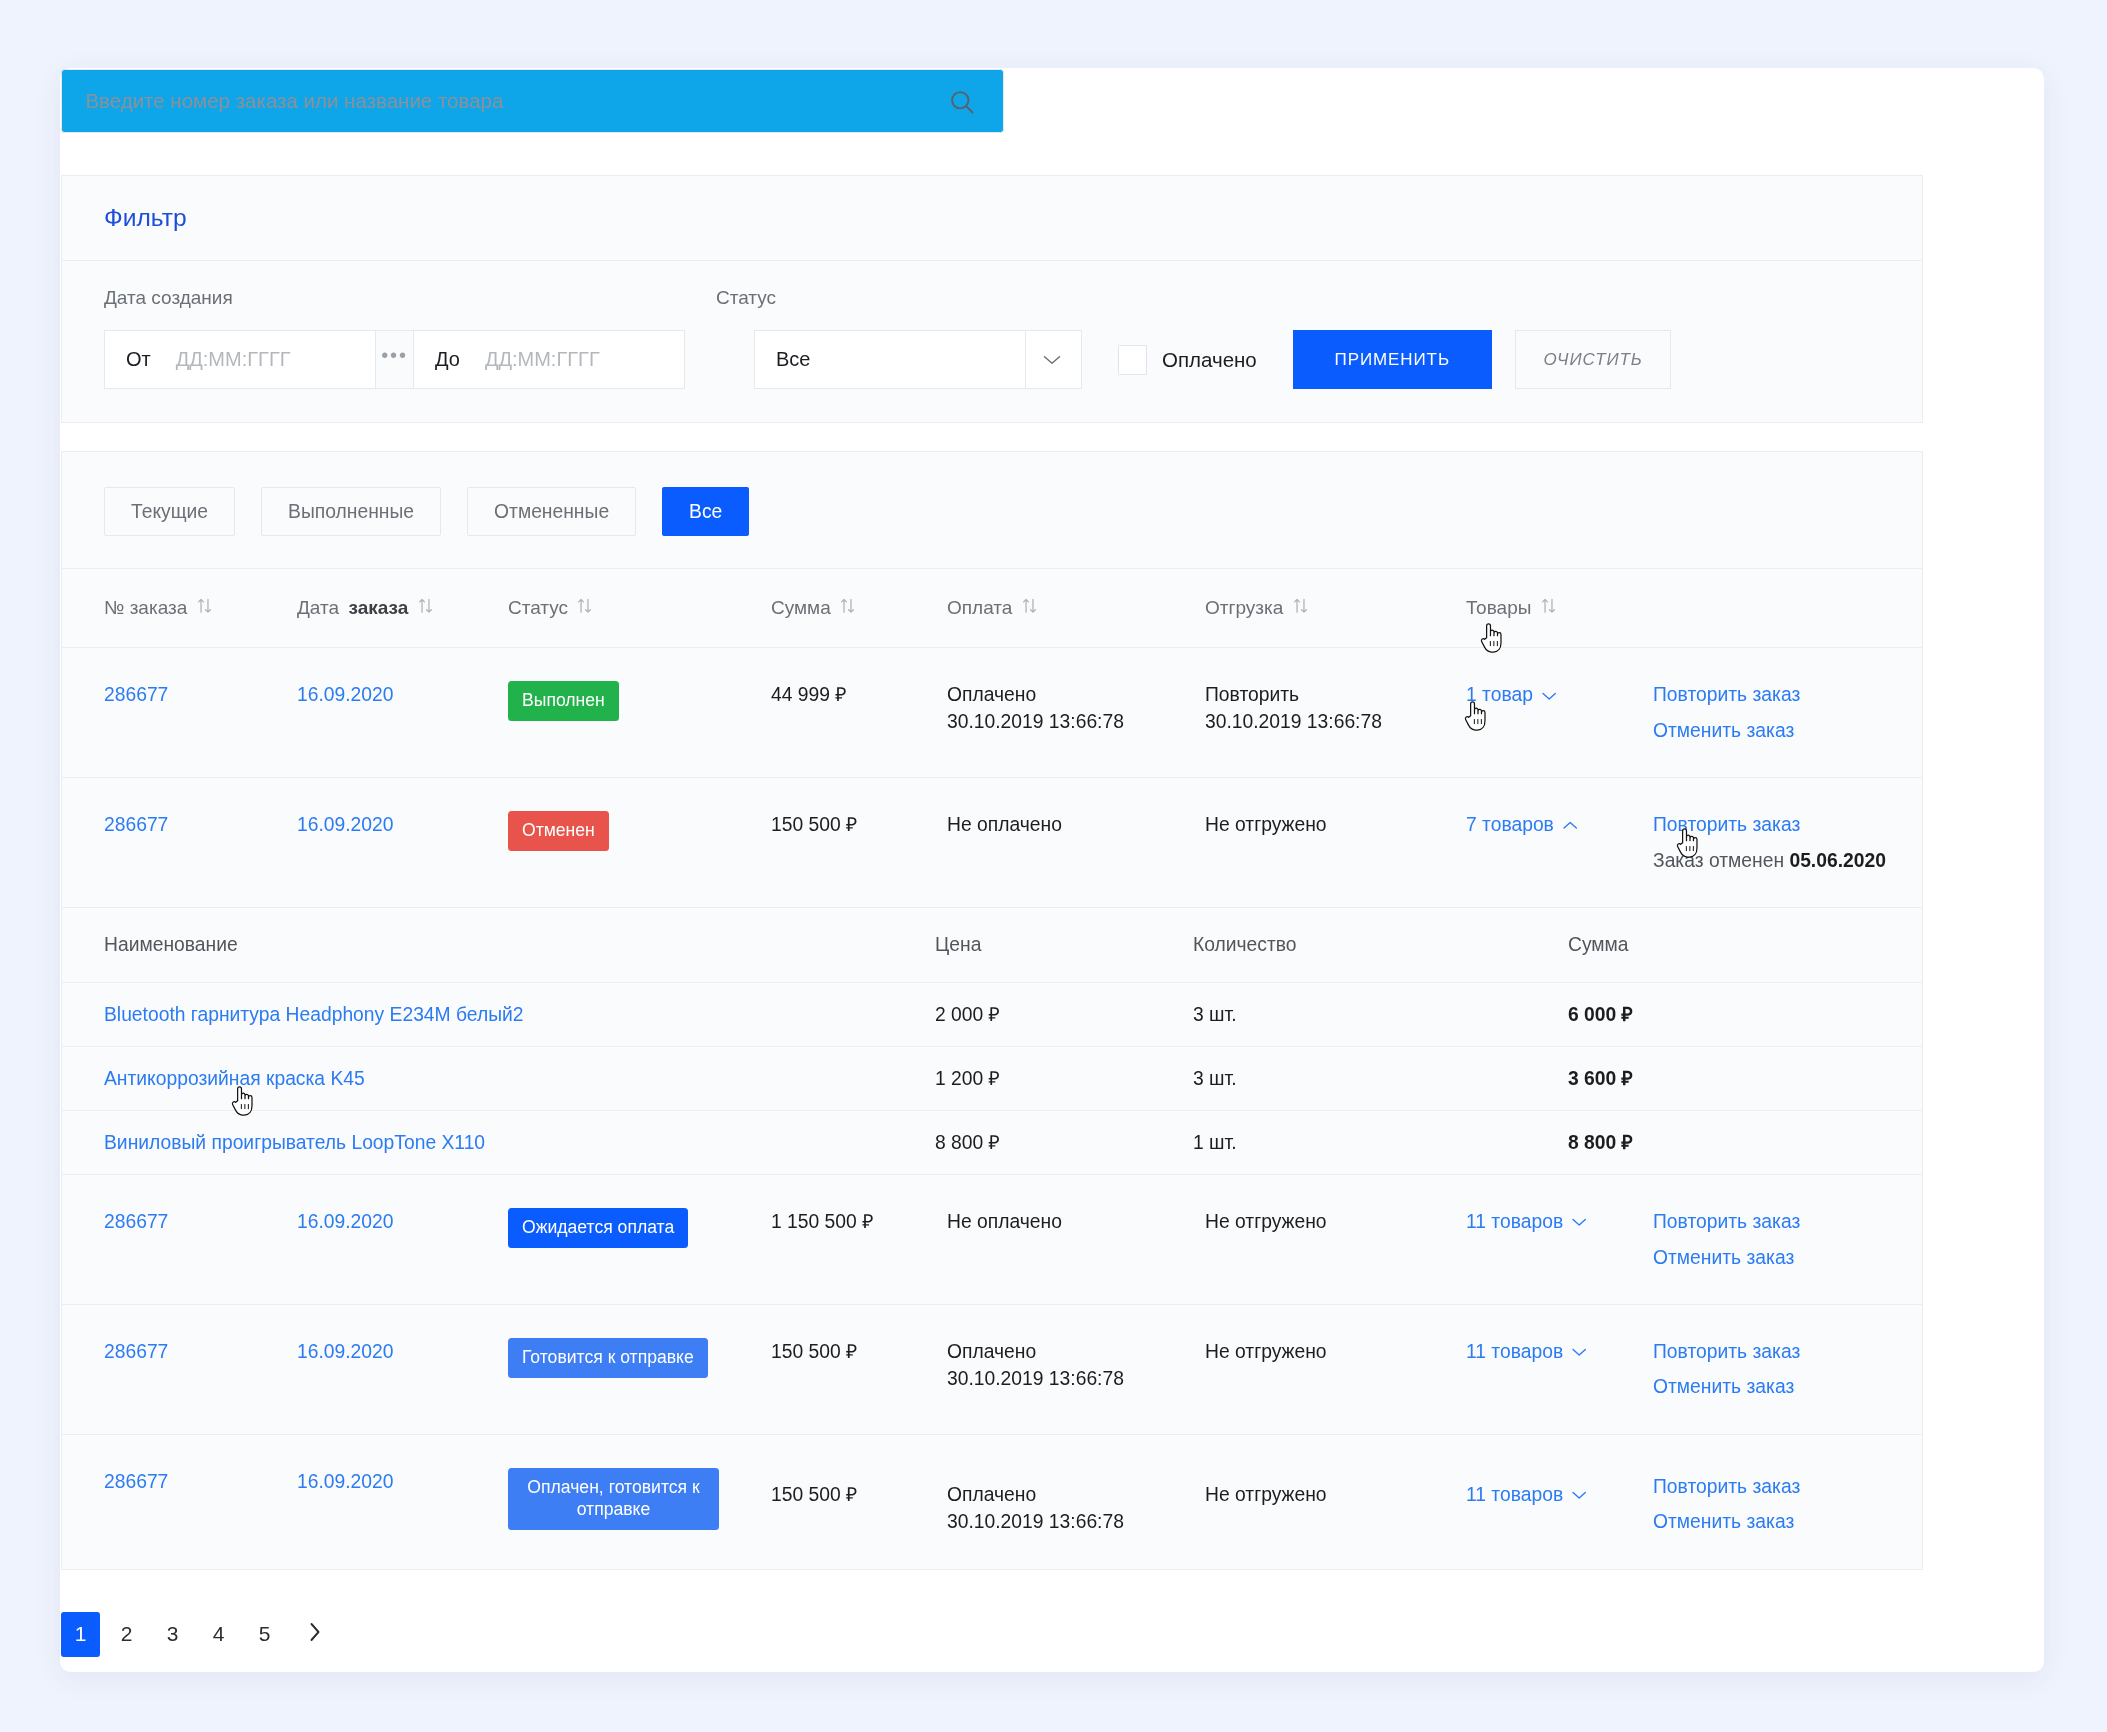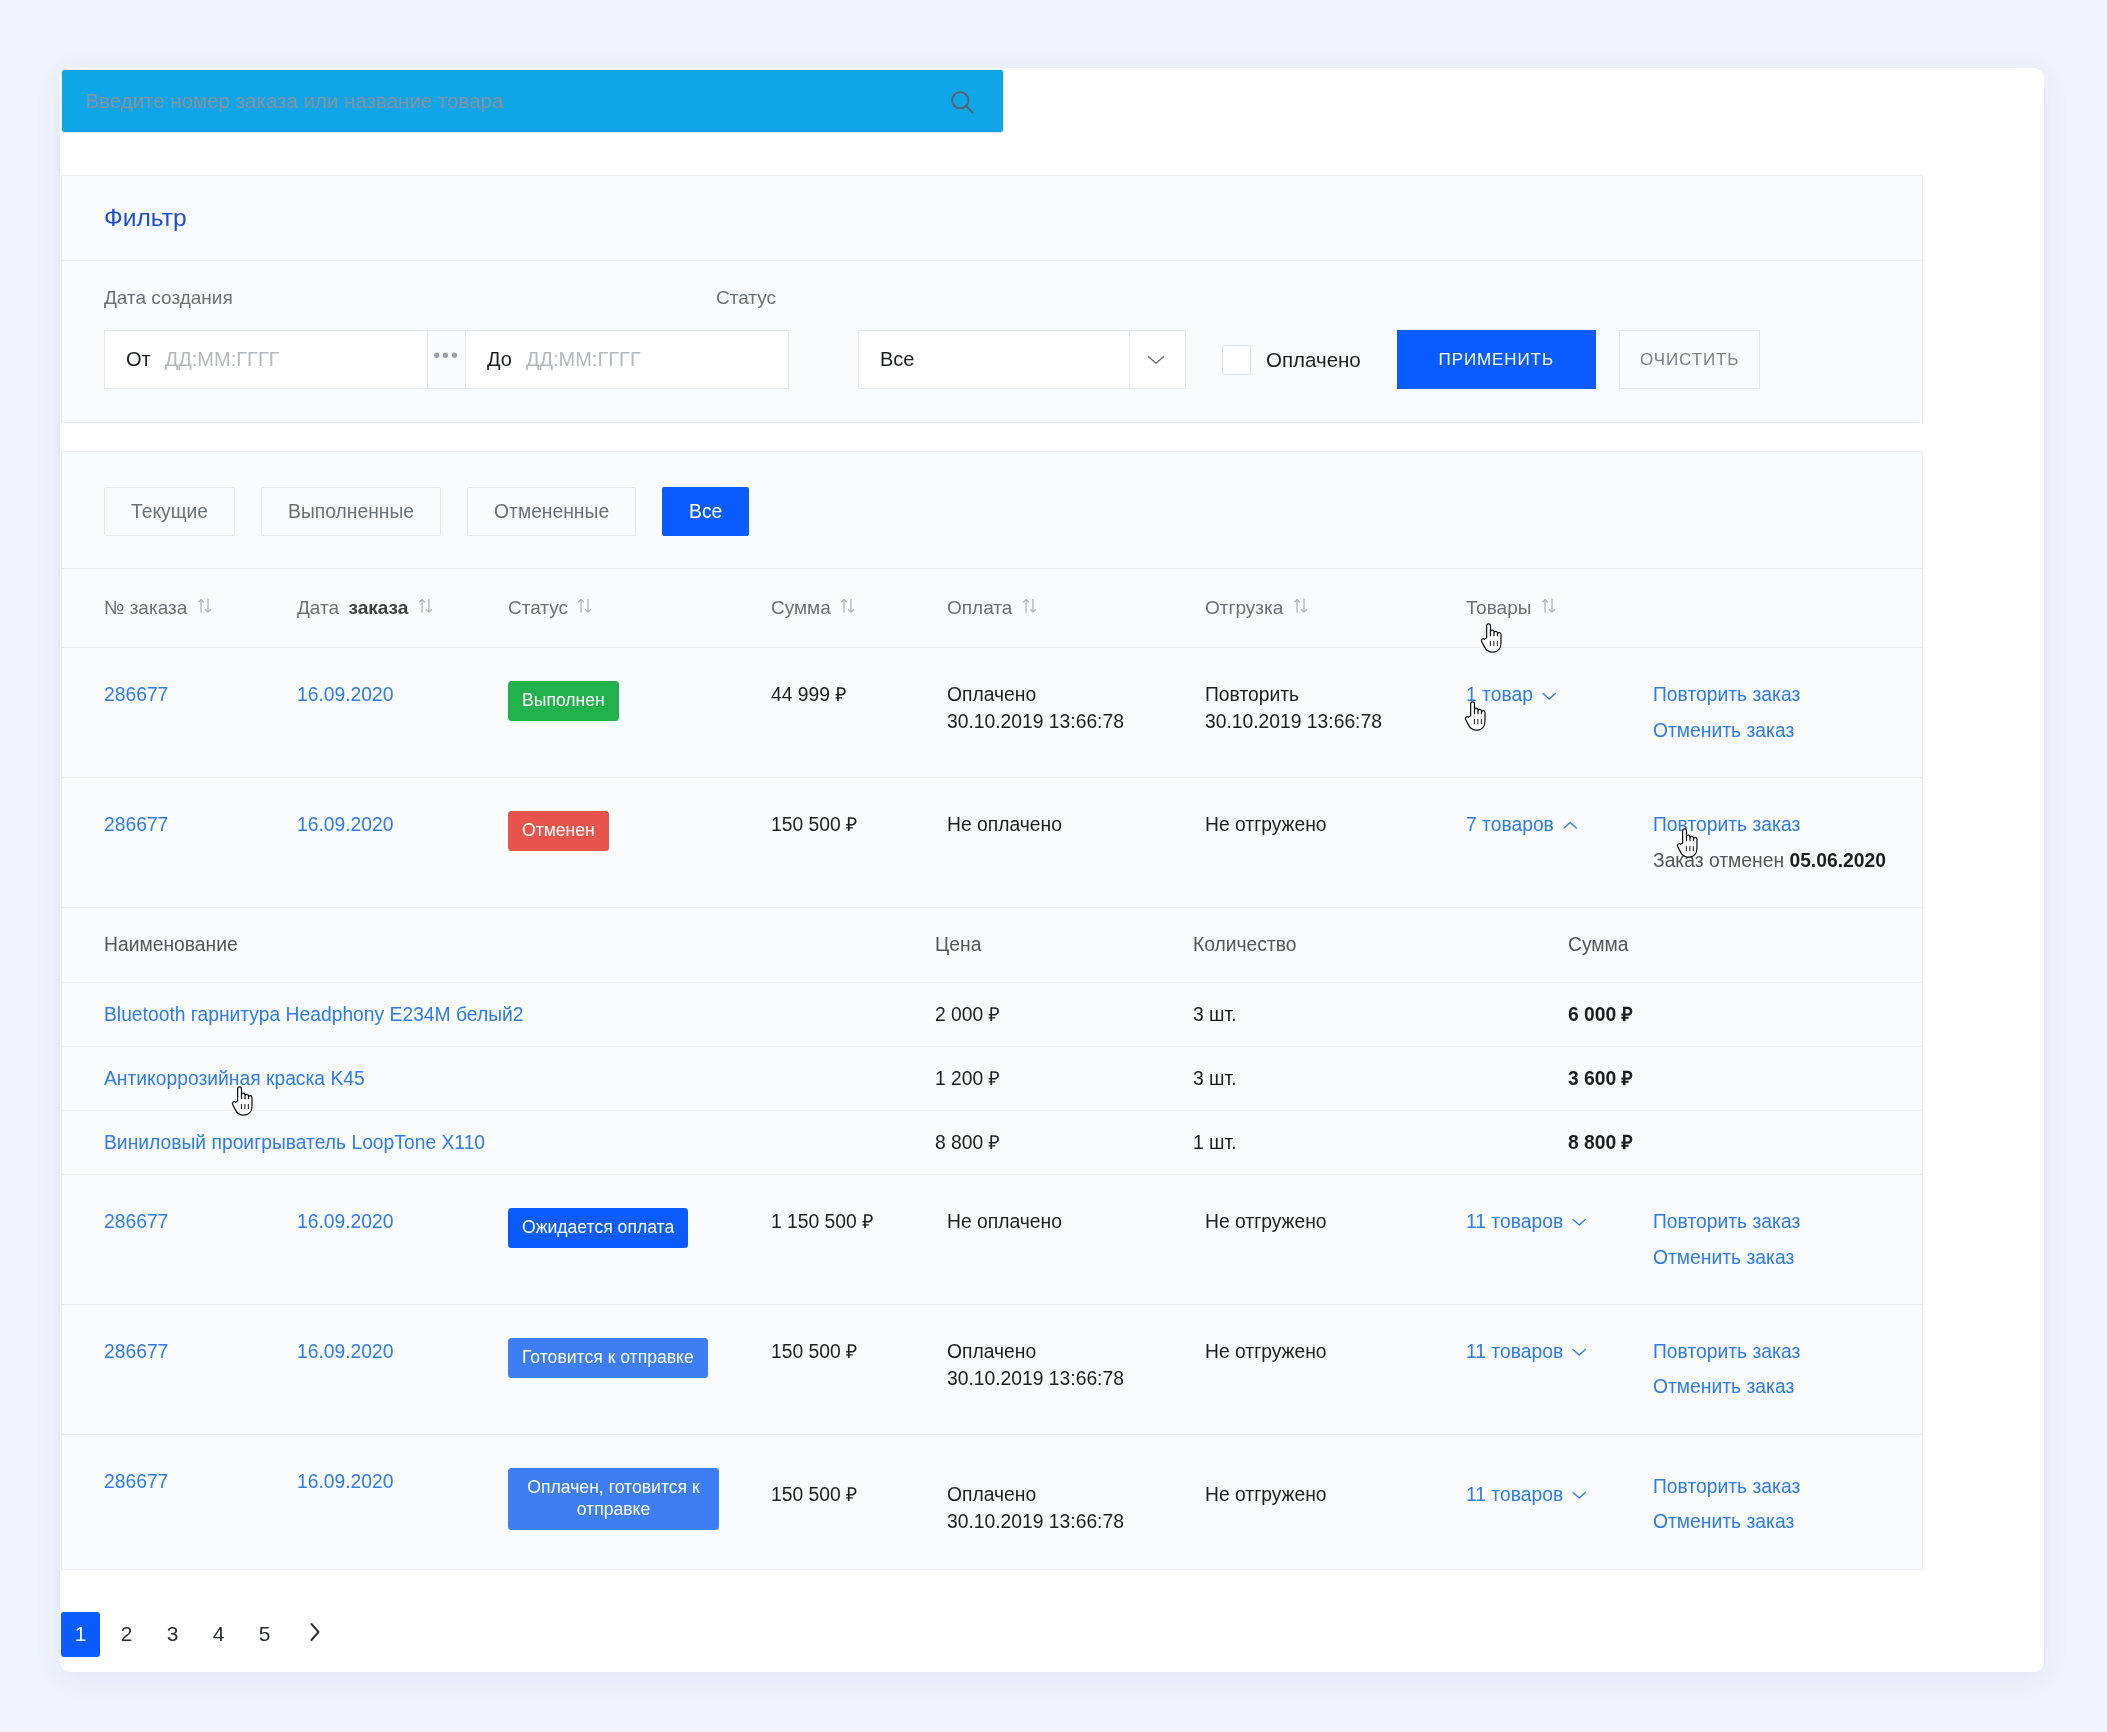--- a/index.html
+++ b/index.html
@@ -72,26 +72,26 @@
   .filter-body { padding: 26px 42px 33px 42px; }
   .field-labels { display: flex; }
   .field-label { font-size: 19px; color: #6b7076; }
   .lbl-date { width: 612px; }
   .lbl-status { }
 
   .controls-row { display: flex; align-items: center; margin-top: 21px; }
 
   .date-group { display: flex; align-items: stretch; }
   .date-field {
-    width: 324px; height: 59px;
+    width: 272px; height: 59px;
     background: #fff;
     border: 1.2px solid #e6e8ec;
     display: flex; align-items: center;
     padding-left: 21px;
-    gap: 14px;
+    gap: 25px;
   }
   .date-prefix { font-size: 20px; color: #1b1d21; }
   .date-ph { font-size: 20px; color: #b4b8bd; }
   .date-sep {
     width: 37px; height: 59px;
     background: #fafbfc;
     border-top: 1.2px solid #e6e8ec;
     border-bottom: 1.2px solid #e6e8ec;
     display: flex; align-items: center; justify-content: center;
     color: #9aa0a6; font-size: 20px; letter-spacing: 1.8px;
@@ -117,26 +117,27 @@
   .btn-apply {
     margin-left: 36px;
     width: 199px; height: 59px;
     background: #0b5cff; color: #fff; border: 0;
     font-family: "Liberation Sans", sans-serif;
     font-size: 17px; letter-spacing: 0.9px;
     cursor: pointer;
   }
   .btn-clear {
     margin-left: 23.4px;
-    width: 141px; height: 59px;
+    width: 156px; height: 59px;
     background: #fafbfc; color: #7b8088;
     border: 1.2px solid #e6e8ec;
     font-family: "Liberation Sans", sans-serif;
     font-size: 17px; letter-spacing: 0.9px;
     cursor: pointer;
+    font-style: italic;
   }
 
   
   .table-panel {
     margin-top: 28px;
     width: 1862px;
     border: 1.2px solid #ebedf0;
     background: #fafbfc;
   }
 

